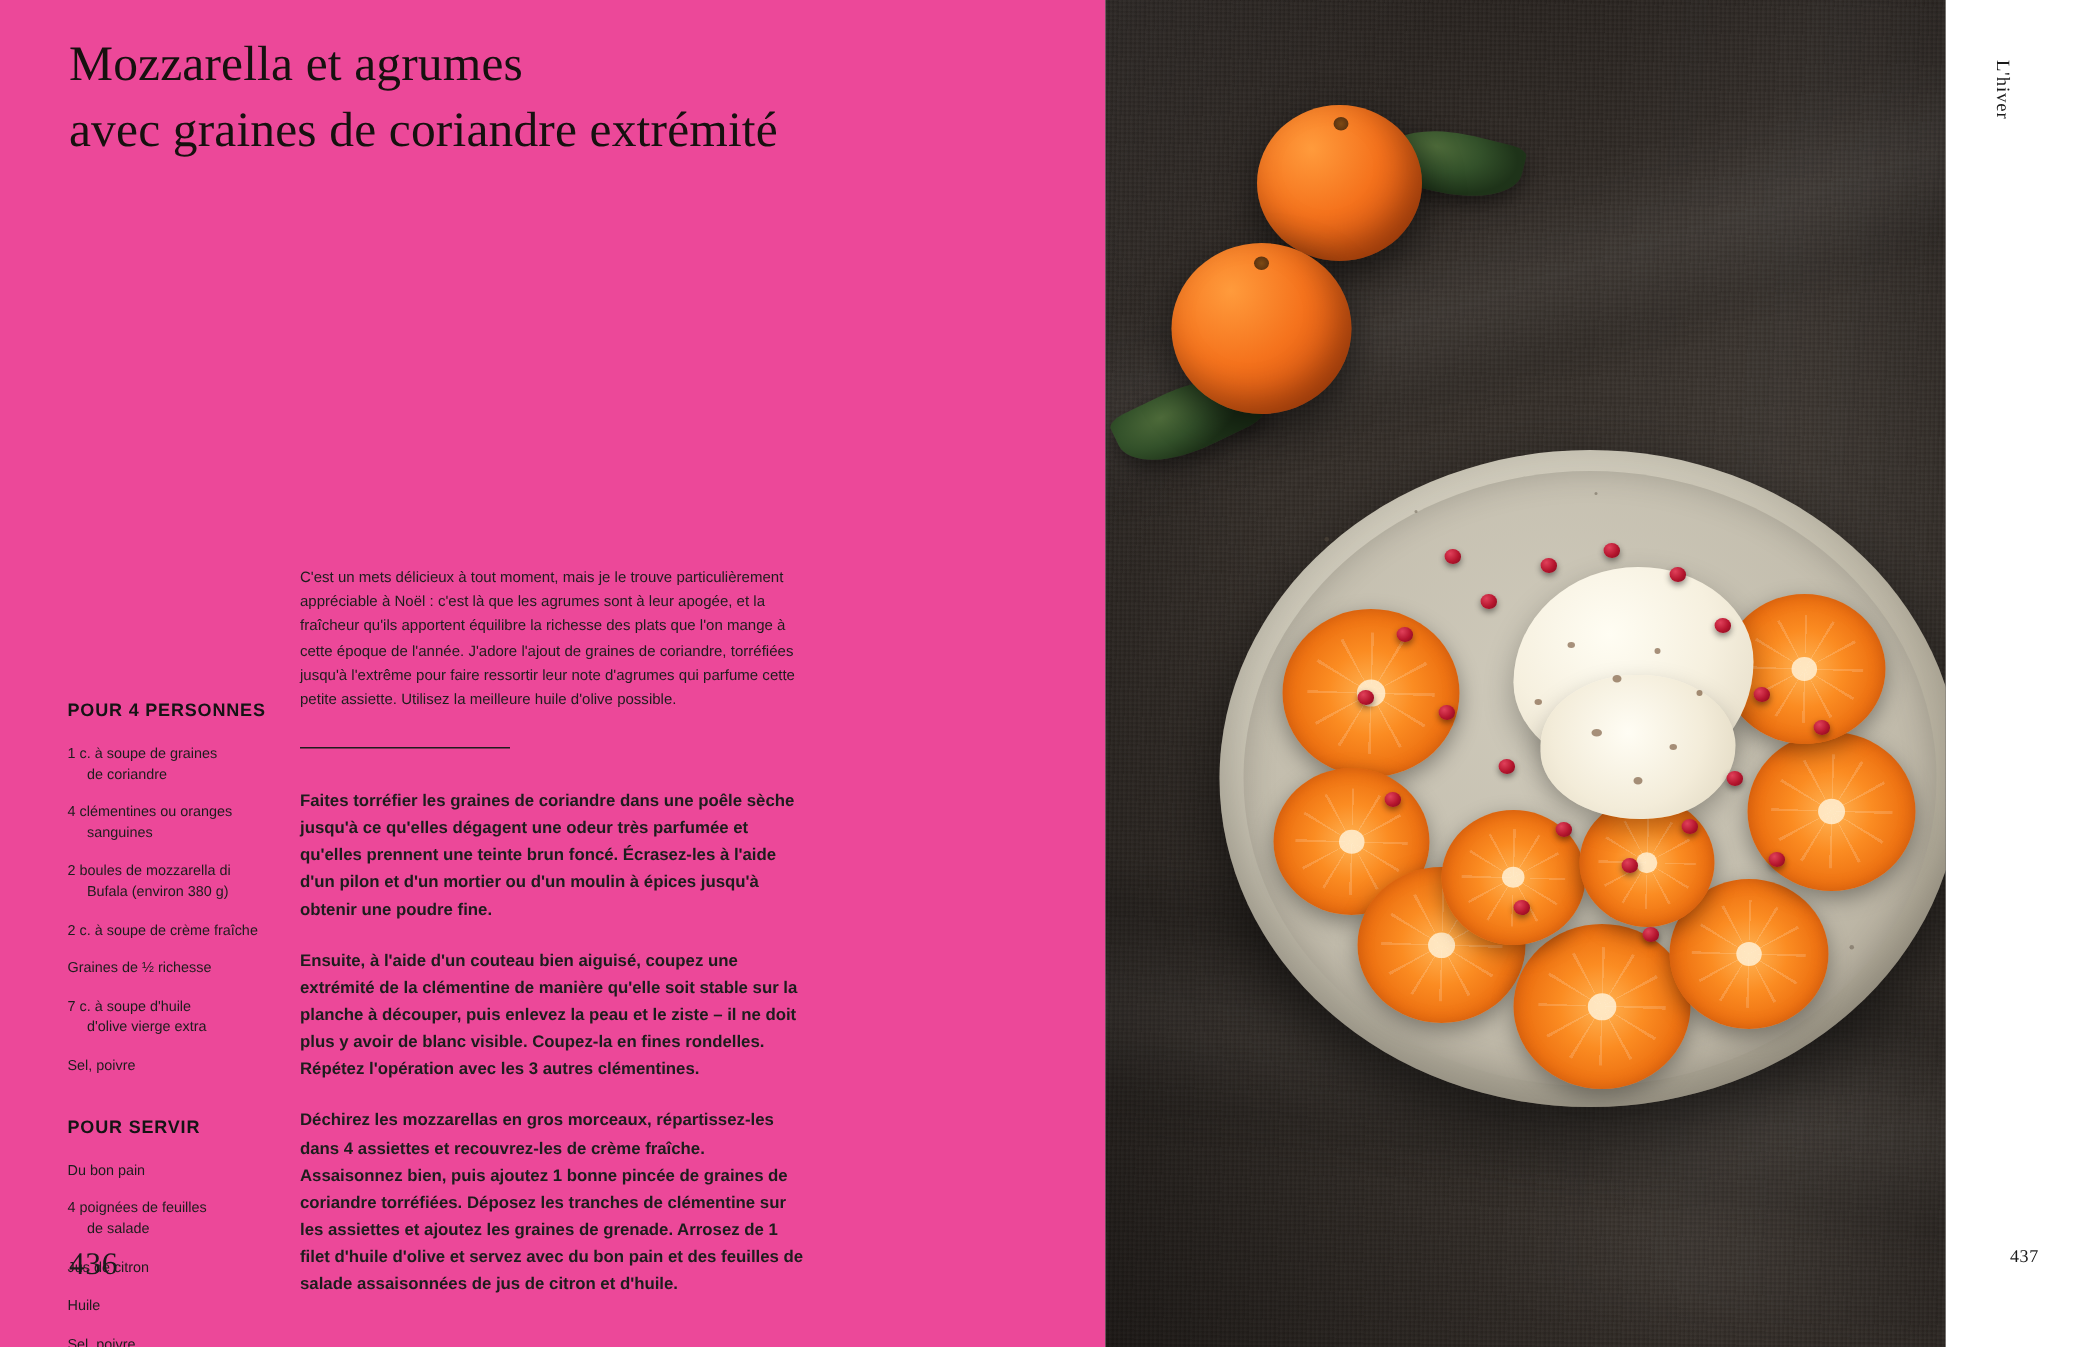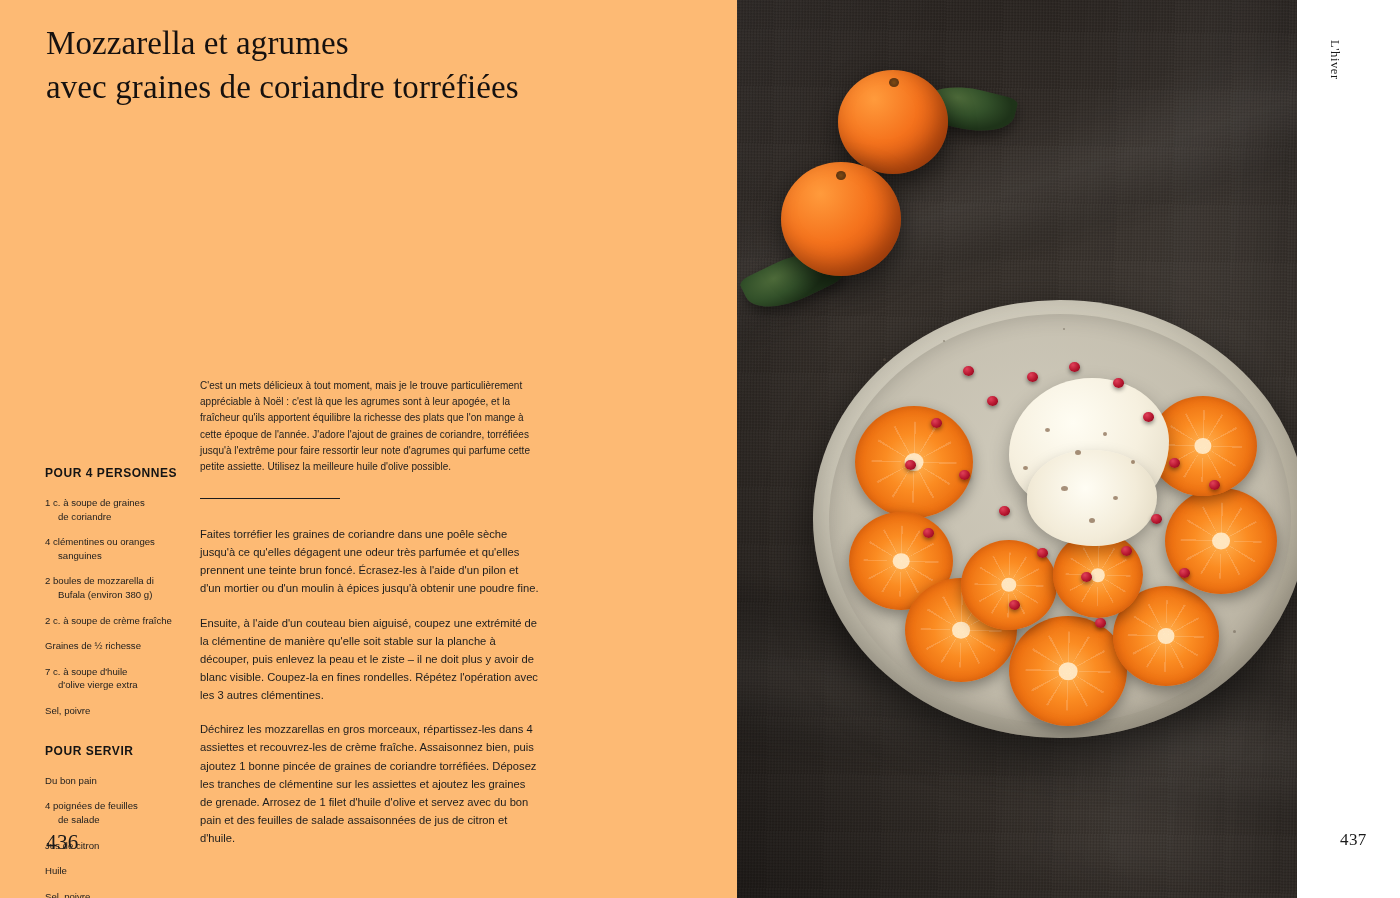--- a/index.html
+++ b/index.html
@@ -16,21 +16,21 @@
     font-family: "Liberation Sans", sans-serif;
     color: #1a1a1a;
   }
 
   
   .left-page {
     position: absolute;
     left: 0; top: 0;
     width: 737px;
     height: 898px;
-    background: #fdba74;
+    background: #ec4899;
   }
 
   .recipe-title {
     position: absolute;
     left: 46px;
     top: 22px;
     width: 620px;
     font-family: "Liberation Serif", serif;
     font-size: 33px;
     line-height: 1.32;
@@ -67,20 +67,21 @@
     position: absolute;
     left: 200px;
     top: 525px;
     width: 344px;
     font-size: 11.2px;
     line-height: 1.62;
     color: #1d1d1d;
   }
   .method p {
     margin: 0 4px 16px 0;
+    font-weight: bold;
   }
   .method p:last-child { margin-bottom: 0; }
 
   
   .ing-col {
     position: absolute;
     left: 45px;
     top: 466px;
     width: 135px;
   }
@@ -288,21 +289,21 @@
     border-radius: 50% 50% 48% 52%;
     background: radial-gradient(circle at 35% 30%, #e0405a 0%, #b5152e 55%, #7d0a1d 100%);
     box-shadow: 0 2px 4px rgba(0,0,0,0.45);
   }
 
   .folio-right {
     position: absolute;
     left: 1340px;
     top: 830px;
     font-family: "Liberation Serif", serif;
-    font-size: 17px;
+    font-size: 12px;
     color: #1a1a1a;
     letter-spacing: 0.4px;
   }
   .chapter-tab {
     position: absolute;
     left: 1327px;
     top: 40px;
     font-family: "Liberation Serif", serif;
     font-size: 12.5px;
     color: #1a1a1a;
@@ -312,21 +313,21 @@
 </style>
 </head>
 <body>
 
 <div class="page">
 
   <div class="left-page">
 
     <div class="recipe-title">
       <span class="line">Mozzarella et agrumes</span>
-      <span class="line">avec graines de coriandre torréfiées</span>
+      <span class="line">avec graines de coriandre extrémité</span>
     </div>
 
     <div class="intro">C'est un mets délicieux à tout moment, mais je le trouve particulièrement appréciable à Noël : c'est là que les agrumes sont à leur apogée, et la fraîcheur qu'ils apportent équilibre la richesse des plats que l'on mange à cette époque de l'année. J'adore l'ajout de graines de coriandre, torréfiées jusqu'à l'extrême pour faire ressortir leur note d'agrumes qui parfume cette petite assiette. Utilisez la meilleure huile d'olive possible.</div>
 
     <div class="rule"></div>
 
     <div class="method">
       <p>Faites torréfier les graines de coriandre dans une poêle sèche jusqu'à ce qu'elles dégagent une odeur très parfumée et qu'elles prennent une teinte brun foncé. Écrasez-les à l'aide d'un pilon et d'un mortier ou d'un moulin à épices jusqu'à obtenir une poudre fine.</p>
       <p>Ensuite, à l'aide d'un couteau bien aiguisé, coupez une extrémité de la clémentine de manière qu'elle soit stable sur la planche à découper, puis enlevez la peau et le ziste – il ne doit plus y avoir de blanc visible. Coupez-la en fines rondelles. Répétez l'opération avec les 3 autres clémentines.</p>
       <p>Déchirez les mozzarellas en gros morceaux, répartissez-les dans 4 assiettes et recouvrez-les de crème fraîche. Assaisonnez bien, puis ajoutez 1 bonne pincée de graines de coriandre torréfiées. Déposez les tranches de clémentine sur les assiettes et ajoutez les graines de grenade. Arrosez de 1 filet d'huile d'olive et servez avec du bon pain et des feuilles de salade assaisonnées de jus de citron et d'huile.</p>

